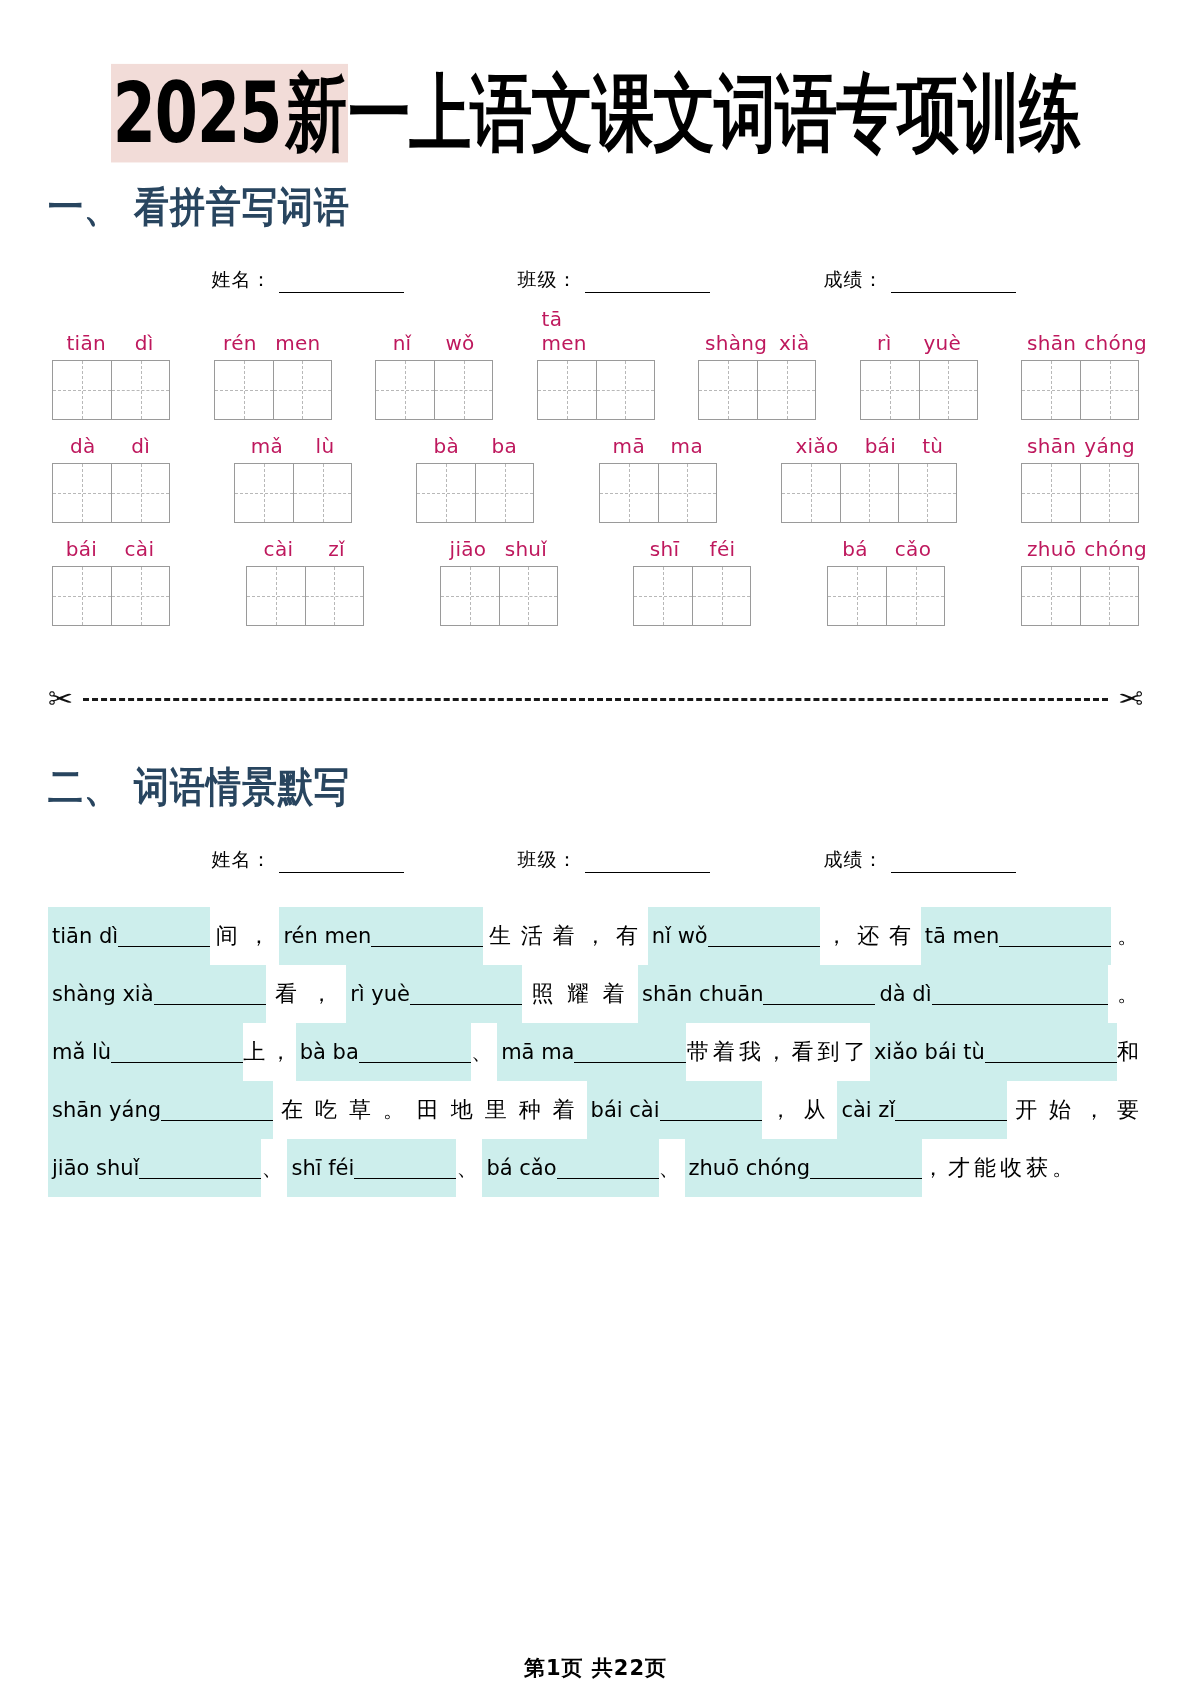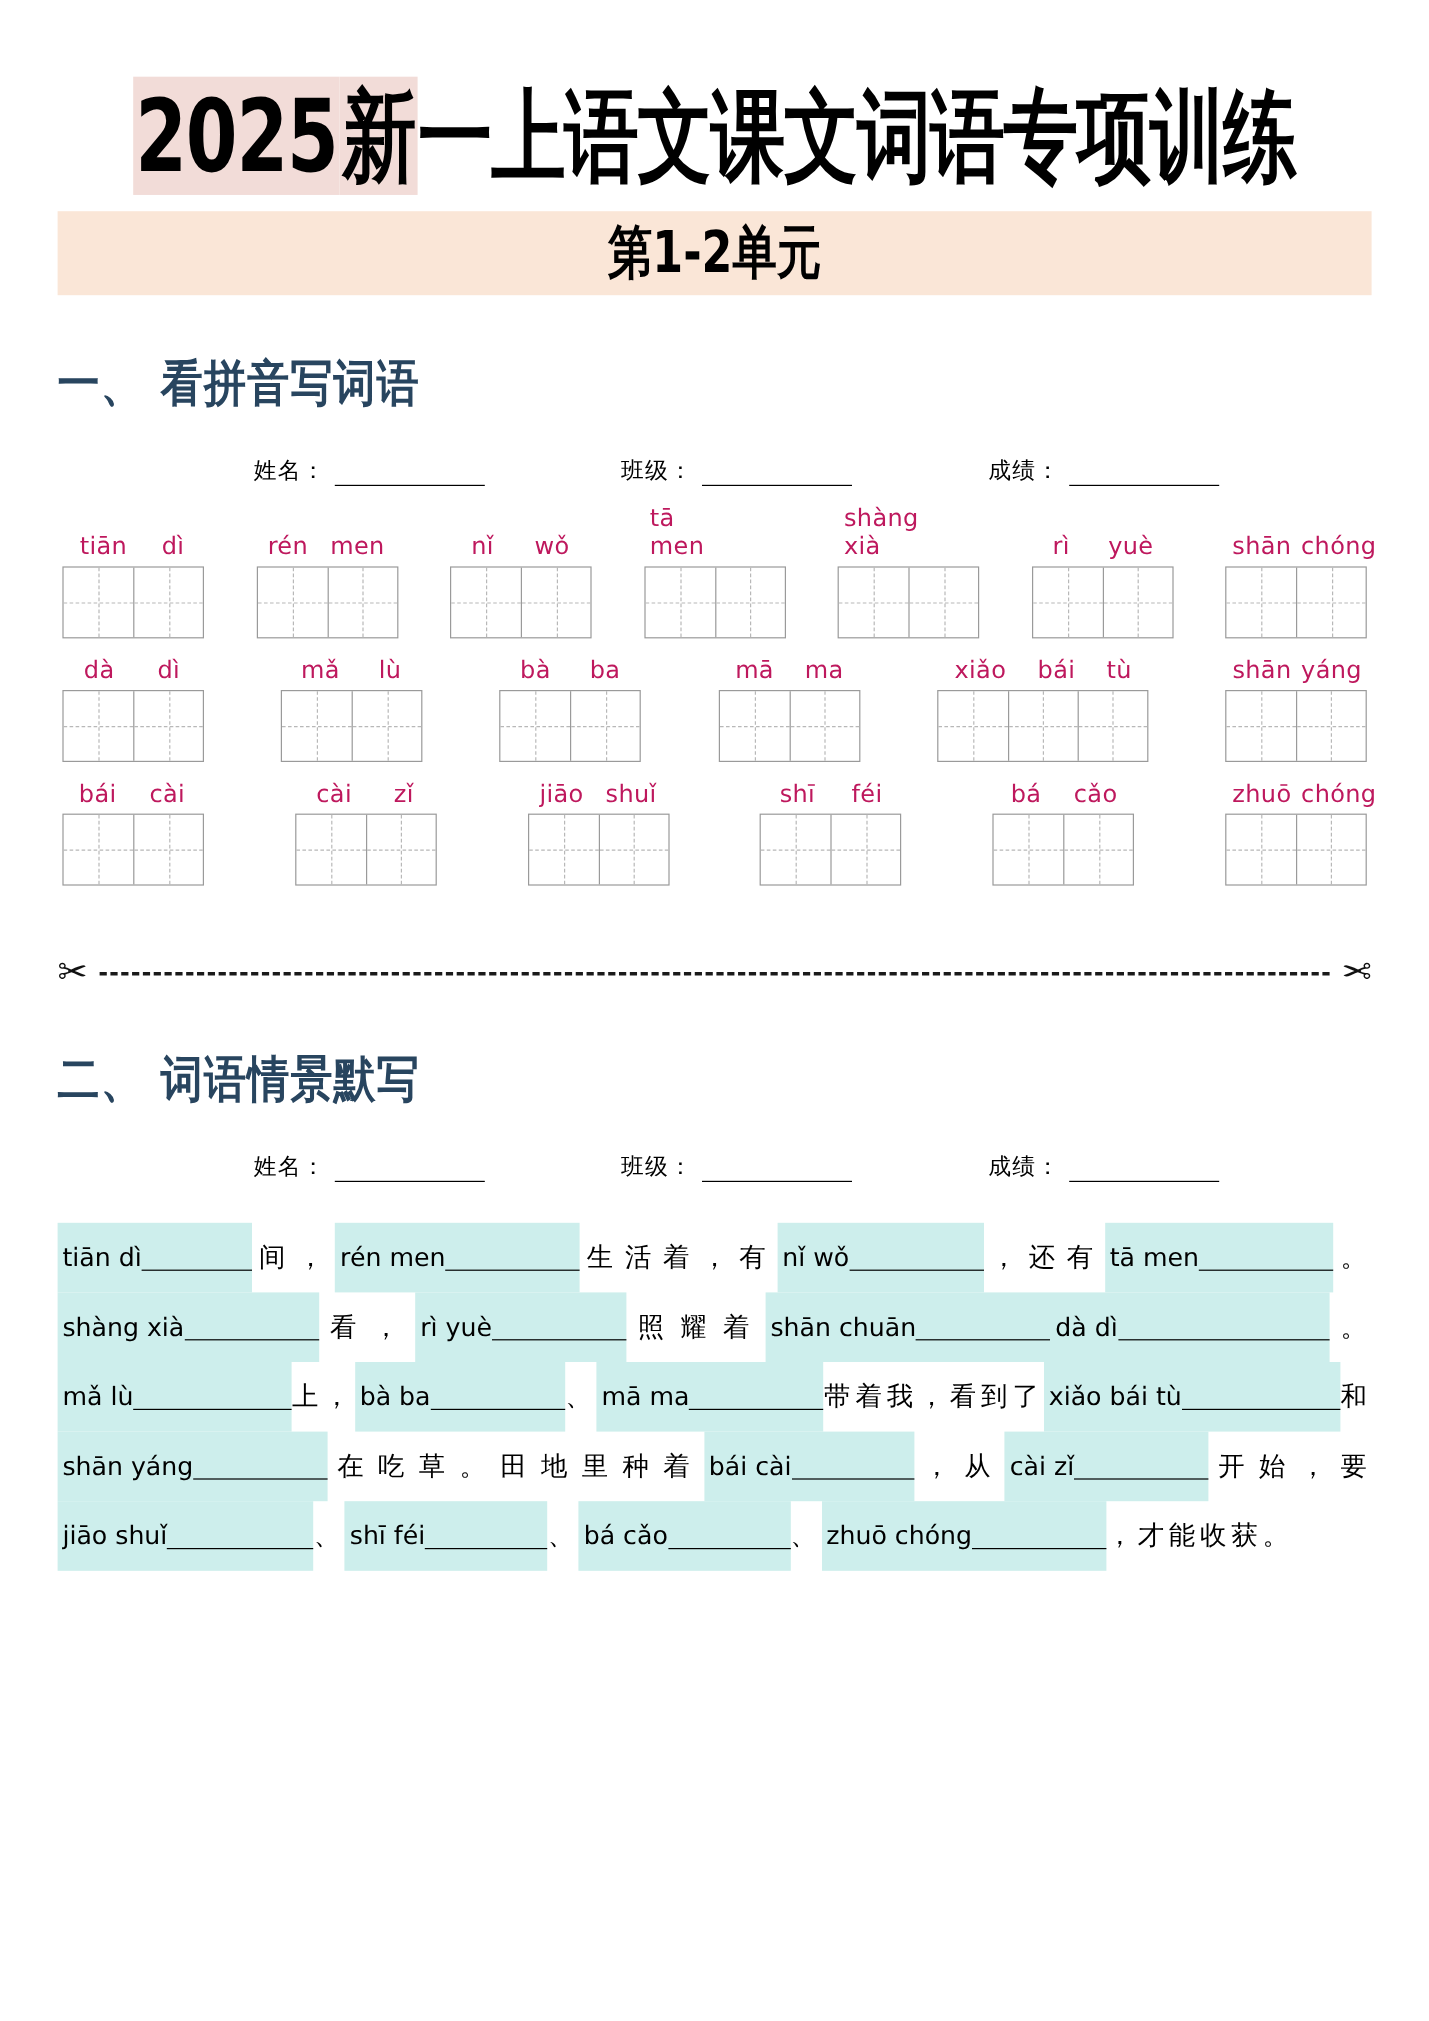--- a/index.html
+++ b/index.html
@@ -207,23 +207,20 @@
 <body>
 
 <div class="page">
 
   <div class="title-row">
     <span class="title-text">
       <span class="title-hl">2025</span><span class="title-hl">新</span><span>一上语文课文词语专项训练</span>
     </span>
   </div>
 
-  <div class="unit-banner">
-    <span>第1-2单元</span>
-  </div>
 
   <div class="sec-head">
     <span class="num">一、</span><span>看拼音写词语</span>
   </div>
 
   <div class="meta-row">
     <div class="meta-item">
       <span class="lbl">姓名：</span>
       <span class="ln"></span>
     </div>
@@ -248,21 +245,21 @@
           <span>men</span>
         </div>
         <div class="py-grp" style="width: 116px;">
           <span>nǐ</span>
           <span>wǒ</span>
         </div>
         <div class="py-grp" style="width: 116px; flex-direction: column;">
           <span>tā</span>
           <span>men</span>
         </div>
-        <div class="py-grp" style="width: 116px; flex-direction: column;">
+        <div class="py-grp" style="width: 116px;">
           <span>shàng</span>
           <span>xià</span>
         </div>
         <div class="py-grp" style="width: 116px;">
           <span>rì</span>
           <span>yuè</span>
         </div>
         <div class="py-grp" style="width: 116px;">
           <span>shān</span>
           <span>chóng</span>
@@ -426,14 +423,15 @@
       <span class="ln"></span>
     </div>
     <div class="meta-item">
       <span class="lbl">成绩：</span>
       <span class="ln"></span>
     </div>
   </div>
 
   <div class="passage" id="passage-block"><span class="blank"><span>tiān dì</span><span class="ul" style="width: 92px;"></span></span><span class="han">间，</span><span class="blank"><span>rén men</span><span class="ul" style="width: 112px;"></span></span><span class="han">生活着，有</span><span class="blank"><span>nǐ wǒ</span><span class="ul" style="width: 112px;"></span></span><span class="han">，还有</span><span class="blank"><span>tā men</span><span class="ul" style="width: 112px;"></span></span><span class="han">。</span><span class="blank"><span>shàng xià</span><span class="ul" style="width: 112px;"></span></span><span class="han">看，</span><span class="blank"><span>rì yuè</span><span class="ul" style="width: 112px;"></span></span><span class="han">照耀着</span><span class="blank"><span>shān chuān</span><span class="ul" style="width: 112px;"></span></span><span class="blank"><span>dà dì</span><span class="ul" style="width: 176px;"></span></span><span class="han">。</span><span class="blank"><span>mǎ lù</span><span class="ul" style="width: 132px;"></span></span><span class="han">上，</span><span class="blank"><span>bà ba</span><span class="ul" style="width: 112px;"></span></span><span class="han">、</span><span class="blank"><span>mā ma</span><span class="ul" style="width: 112px;"></span></span><span class="han">带着我，看到了</span><span class="blank"><span>xiǎo bái tù</span><span class="ul" style="width: 132px;"></span></span><span class="han">和</span><span class="blank"><span>shān yáng</span><span class="ul" style="width: 112px;"></span></span><span class="han">在吃草。田地里种着</span><span class="blank"><span>bái cài</span><span class="ul" style="width: 102px;"></span></span><span class="han">，从</span><span class="blank"><span>cài zǐ</span><span class="ul" style="width: 112px;"></span></span><span class="han">开始，要</span><span class="blank"><span>jiāo shuǐ</span><span class="ul" style="width: 122px;"></span></span><span class="han">、</span><span class="blank"><span>shī féi</span><span class="ul" style="width: 102px;"></span></span><span class="han">、</span><span class="blank"><span>bá cǎo</span><span class="ul" style="width: 102px;"></span></span><span class="han">、</span><span class="blank"><span>zhuō chóng</span><span class="ul" style="width: 112px;"></span></span><span class="han">，才能收获。</span></div>
 
+  <div class="footer">第1页  共22页</div>
 
 </div>
 
 </body></html>

